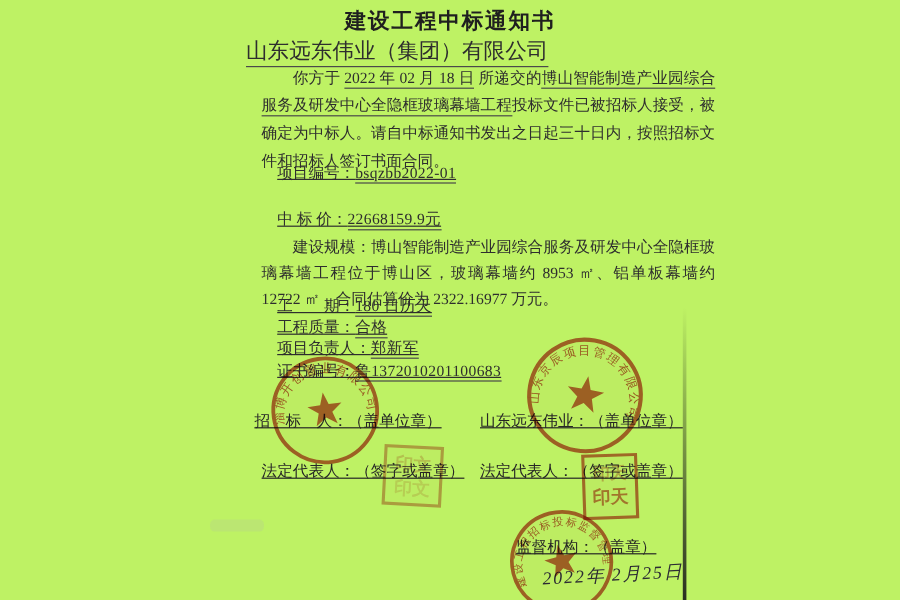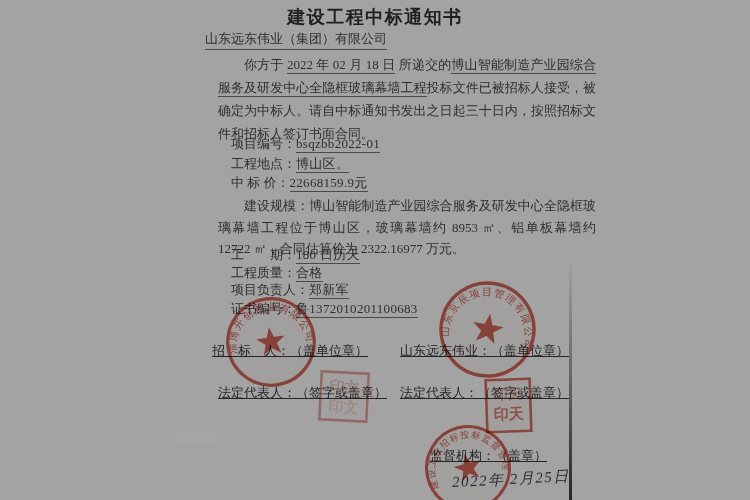--- a/index.html
+++ b/index.html
@@ -1,25 +1,25 @@
 <!DOCTYPE html>
 <html><head>
 <meta charset="utf-8">
 <style>
   html,body{margin:0;padding:0;}
   body{width:750px;height:500px;background:#f6f6f4;font-family:"Liberation Serif","DejaVu Serif",serif;}
-  .page{position:relative;width:750px;height:500px;background:#a3a3a3;overflow:hidden;color:#2e2e2e;}
+  .page{position:relative;width:750px;height:500px;background:#bef264;overflow:hidden;color:#2e2e2e;}
   .abs{position:absolute;}
   .title{top:5px;left:0;width:750px;text-align:center;font-size:18px;font-weight:bold;color:#1f1f1f;letter-spacing:1.5px;}
-  .recipient{top:30px;left:205px;font-size:13px;border-bottom:1px solid #4a4a4a;padding-bottom:1px;}
+  .recipient{top:30px;left:205px;font-size:18px;border-bottom:1px solid #4a4a4a;padding-bottom:1px;}
   .para{left:205px;width:378px;font-size:13px;line-height:23px;text-align:justify;text-justify:inter-ideograph;margin-left:13px;}
   .para1{top:53px;text-indent:26px;}
   .scalepara{top:195px;line-height:21.5px;text-indent:26px;}
   .u{border-bottom:1px solid #4a4a4a;padding-bottom:0.5px;}
-  .frow{left:205px;padding-left:26px;font-size:13px;}
+  .frow{left:205px;padding-left:26px;font-size:13px;text-decoration:underline;}
   .frow .u{letter-spacing:.3px;}
   .sig{font-size:13px;color:#262626;text-decoration:underline;}
   .date{top:470px;left:452px;font-size:15px;font-style:italic;color:#2c2c34;letter-spacing:1.5px;transform:rotate(-3deg);}
   .stamp{position:absolute;mix-blend-mode:multiply;opacity:.88;}
   .ring{fill:rgba(220,90,75,0.04);stroke:#cc4f41;stroke-width:3.4;}
   .seal-text{fill:#c64a3c;letter-spacing:1.5px;}
   .star{fill:#cc4f41;}
   .sq-border{fill:rgba(220,90,75,0.05);stroke:#d05a4b;stroke-width:2.6;}
   .sq-text{fill:#cf5a4a;font-weight:bold;}
   .scan-edge{top:256px;left:569px;width:2.5px;height:244px;background:linear-gradient(to bottom,rgba(45,45,45,0),rgba(25,25,25,0.9));}
@@ -30,21 +30,20 @@
 
 <div class="page">
 
   <div class="abs title">建设工程中标通知书</div>
 
   <div class="abs recipient">山东远东伟业（集团）有限公司</div>
 
   <div class="abs para para1"><span>你方于 </span><span class="u">2022 年 02 月 18 日</span><span> 所递交的</span><span class="u">博山智能制造产业园综合服务及研发中心全隐框玻璃幕墙工程</span><span>投标文件已被招标人接受，被确定为中标人。请自中标通知书发出之日起三十日内，按照招标文件和招标人签订书面合同。</span></div>
 
   <div class="abs frow" style="top:135px"><span>项目编号：</span><span class="u">bsqzbb2022-01</span></div>
-  <div class="abs frow" style="top:155px"><span>工程地点：</span><span class="u">博山区。</span></div>
   <div class="abs frow" style="top:174px"><span>中 标 价：</span><span class="u">22668159.9元</span></div>
 
   <div class="abs para scalepara"><span>建设规模：</span><span>博山智能制造产业园综合服务及研发中心全隐框玻璃幕墙工程位于博山区，玻璃幕墙约 8953 ㎡、铝单板幕墙约 12722 ㎡，合同估算价为 2322.16977 万元。</span></div>
 
   <div class="abs frow" style="top:246px"><span>工　　期：</span><span class="u">180 日历天</span></div>
   <div class="abs frow" style="top:281px"><span>项目负责人：</span><span class="u">郑新军</span></div>
   <div class="abs frow" style="top:264px"><span>工程质量：</span><span class="u">合格</span></div>
   <div class="abs frow" style="top:300px"><span>证书编号：</span><span class="u">鲁1372010201100683</span></div>
 
   <div class="abs sig" style="top:342px;left:212px">招　标　人：（盖单位章）</div>

